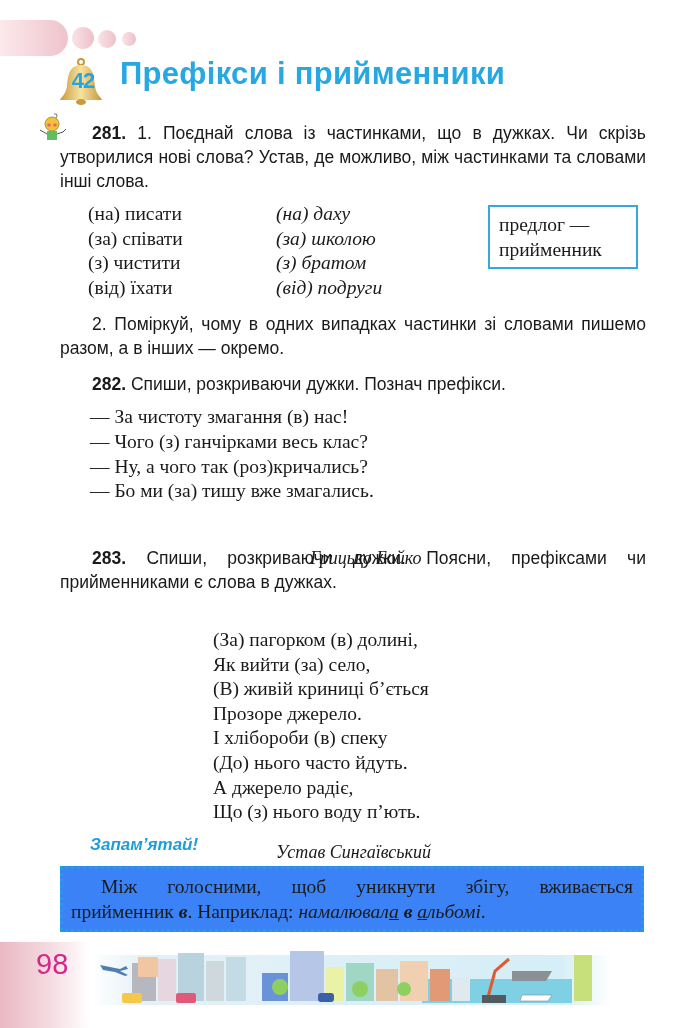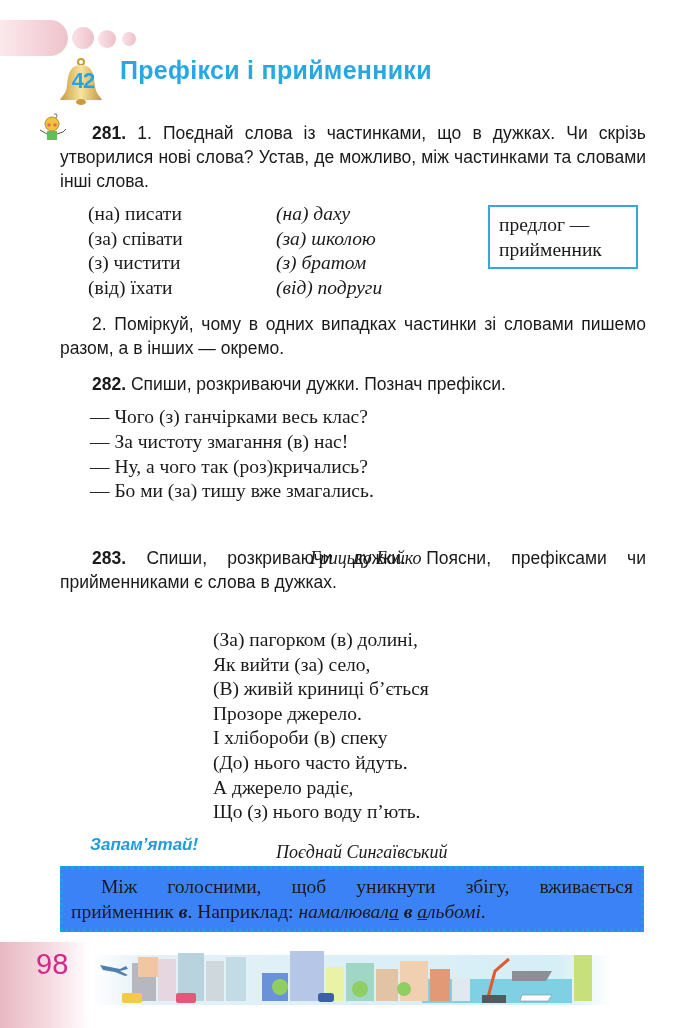--- a/index.html
+++ b/index.html
@@ -23,21 +23,21 @@
   .hdr-dot.d3 { left: 122px; width: 14px; height: 14px; top: 32px; }
 
   
   .bell { left: 56px; top: 58px; width: 50px; height: 48px; }
   .bell-num {
     left: 62px; top: 68px; width: 42px; text-align: center;
     font-family: "Liberation Sans", sans-serif; font-weight: bold;
     font-size: 22px; color: #2aa4de; letter-spacing: -1px;
   }
   .title {
-    left: 120px; top: 56px; font-size: 25px; font-weight: bold;
+    left: 120px; top: 56px; font-size: 31px; font-weight: bold;
     color: #27a8e2; letter-spacing: 0.3px;
   }
 
   
   .sans { font-family: Liberation Sans, sans-serif; font-size: 17.5px; line-height: 24px; }
   .serif { font-family: "Liberation Serif", serif; font-size: 19.5px; line-height: 24.5px; }
   .num { font-weight: bold; }
   .p { left: 60px; width: 586px; text-align: justify; }
   .p.first { text-indent: 32px; }
   .p.indent { text-indent: 32px; }
@@ -138,42 +138,42 @@
   <div>прийменник</div>
 </div>
 
 <div class="abs p indent sans" style="top:312px">2. Поміркуй, чому в одних випадках частинки зі словами пишемо разом, а в інших — окремо.</div>
 
 <div class="abs p indent sans" style="top:372px">
   <span class="num">282.</span>
   <span>Спиши, розкриваючи дужки. Познач префікси.</span>
 </div>
 <div class="abs poem1 serif">
+  <div>— За чистоту змагання (в) нас!</div>
   <div>— Чого (з) ганчірками весь клас?</div>
-  <div>— За чистоту змагання (в) нас!</div>
   <div>— Ну, а чого так (роз)кричались?</div>
   <div>— Бо ми (за) тишу вже змагались.</div>
 </div>
 <div class="abs author" style="left:310px;top:508px">Грицько Бойко</div>
 
 <div class="abs p indent sans" style="top:546px">
   <span class="num">283.</span>
   <span>Спиши, розкриваючи дужки. Поясни, префіксами чи прийменниками є слова в дужках.</span>
 </div>
 <div class="abs poem2 serif">
   <div>(За) пагорком (в) долині,</div>
   <div>Як вийти (за) село,</div>
   <div>(В) живій криниці б’ється</div>
   <div>Прозоре джерело.</div>
   <div>І хлібороби (в) спеку</div>
   <div>(До) нього часто йдуть.</div>
   <div>А джерело радіє,</div>
   <div>Що (з) нього воду п’ють.</div>
 </div>
-<div class="abs author" style="left:276px;top:802px">Поєднай Сингаївський</div>
+<div class="abs author" style="left:276px;top:802px">Устав Сингаївський</div>
 
 <div class="abs remember">Запам’ятай!</div>
 <div class="abs rule-box serif">
   <div class="line1">Між голосними, щоб уникнути збігу, вживається</div>
   <div><span>прийменник </span><span class="bi">в</span><span>. Наприклад: </span><span class="it"><span>намалювал</span><span class="u">а</span><span> </span><b>в</b><span> </span><span class="u">а</span><span>льбомі</span></span><span>.</span></div>
 </div>
 
 <div class="abs foot-strip"></div>
 <div class="abs page-num">98</div>
 <svg class="abs city" viewBox="0 0 520 62">

